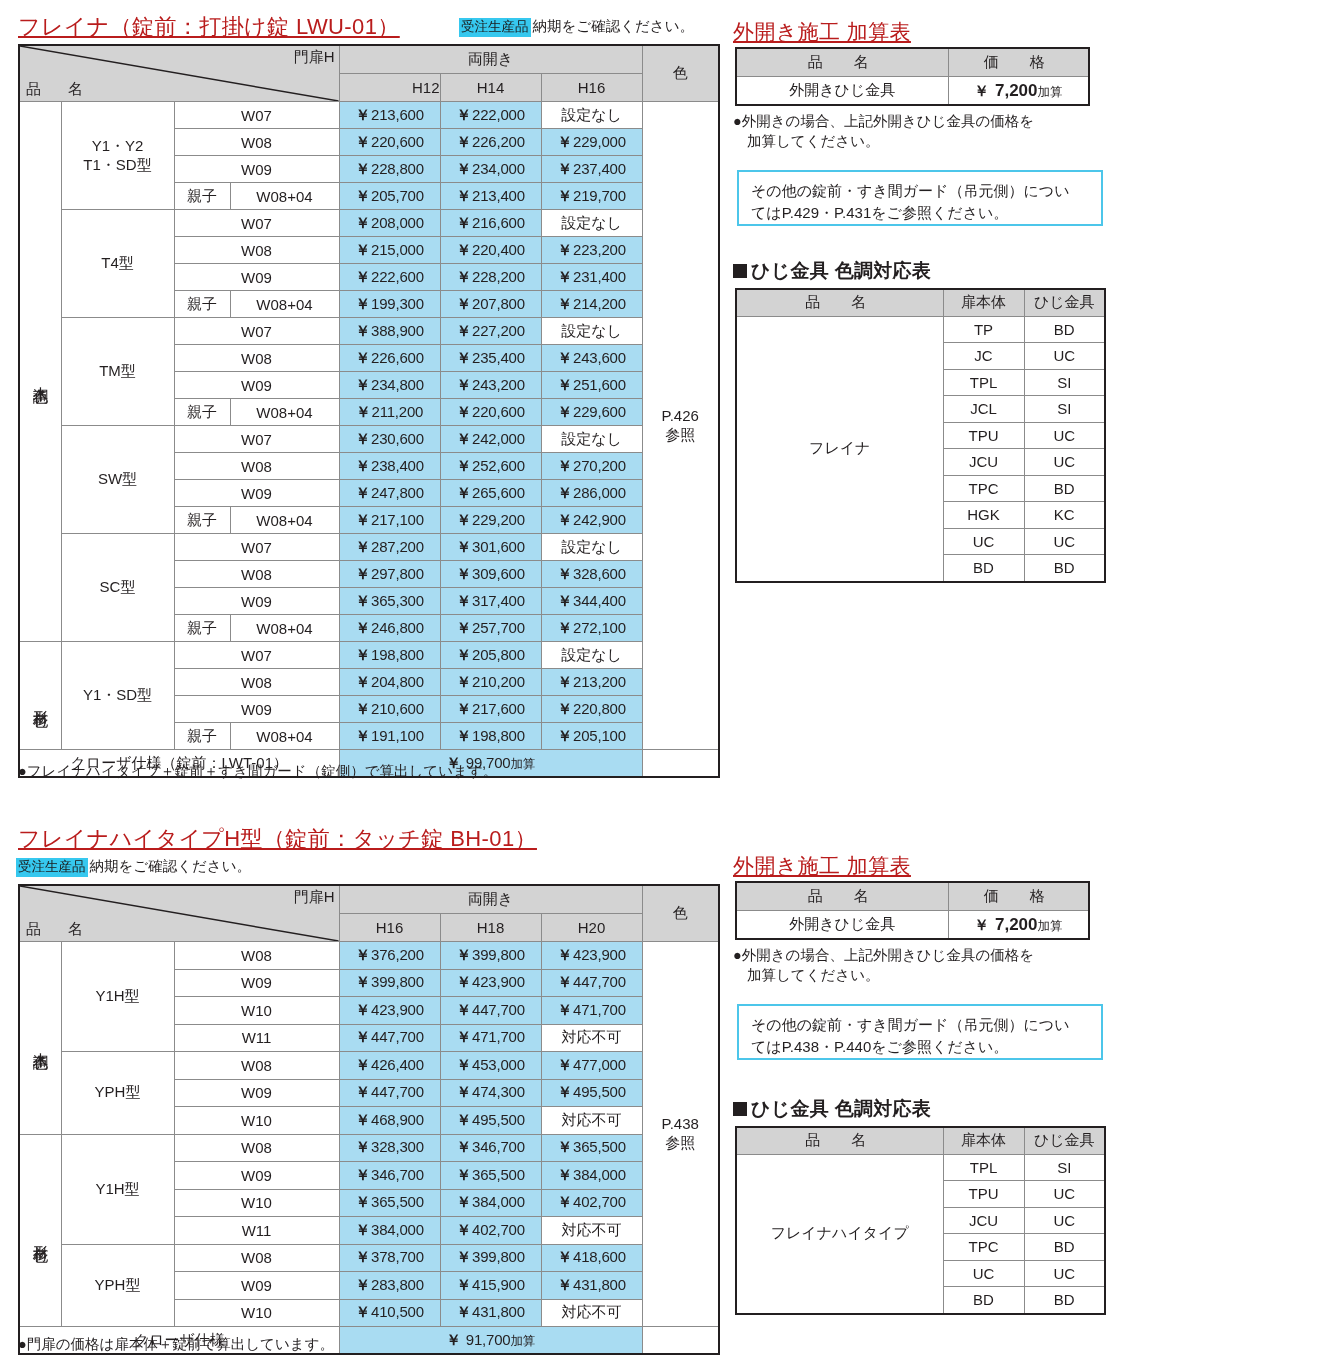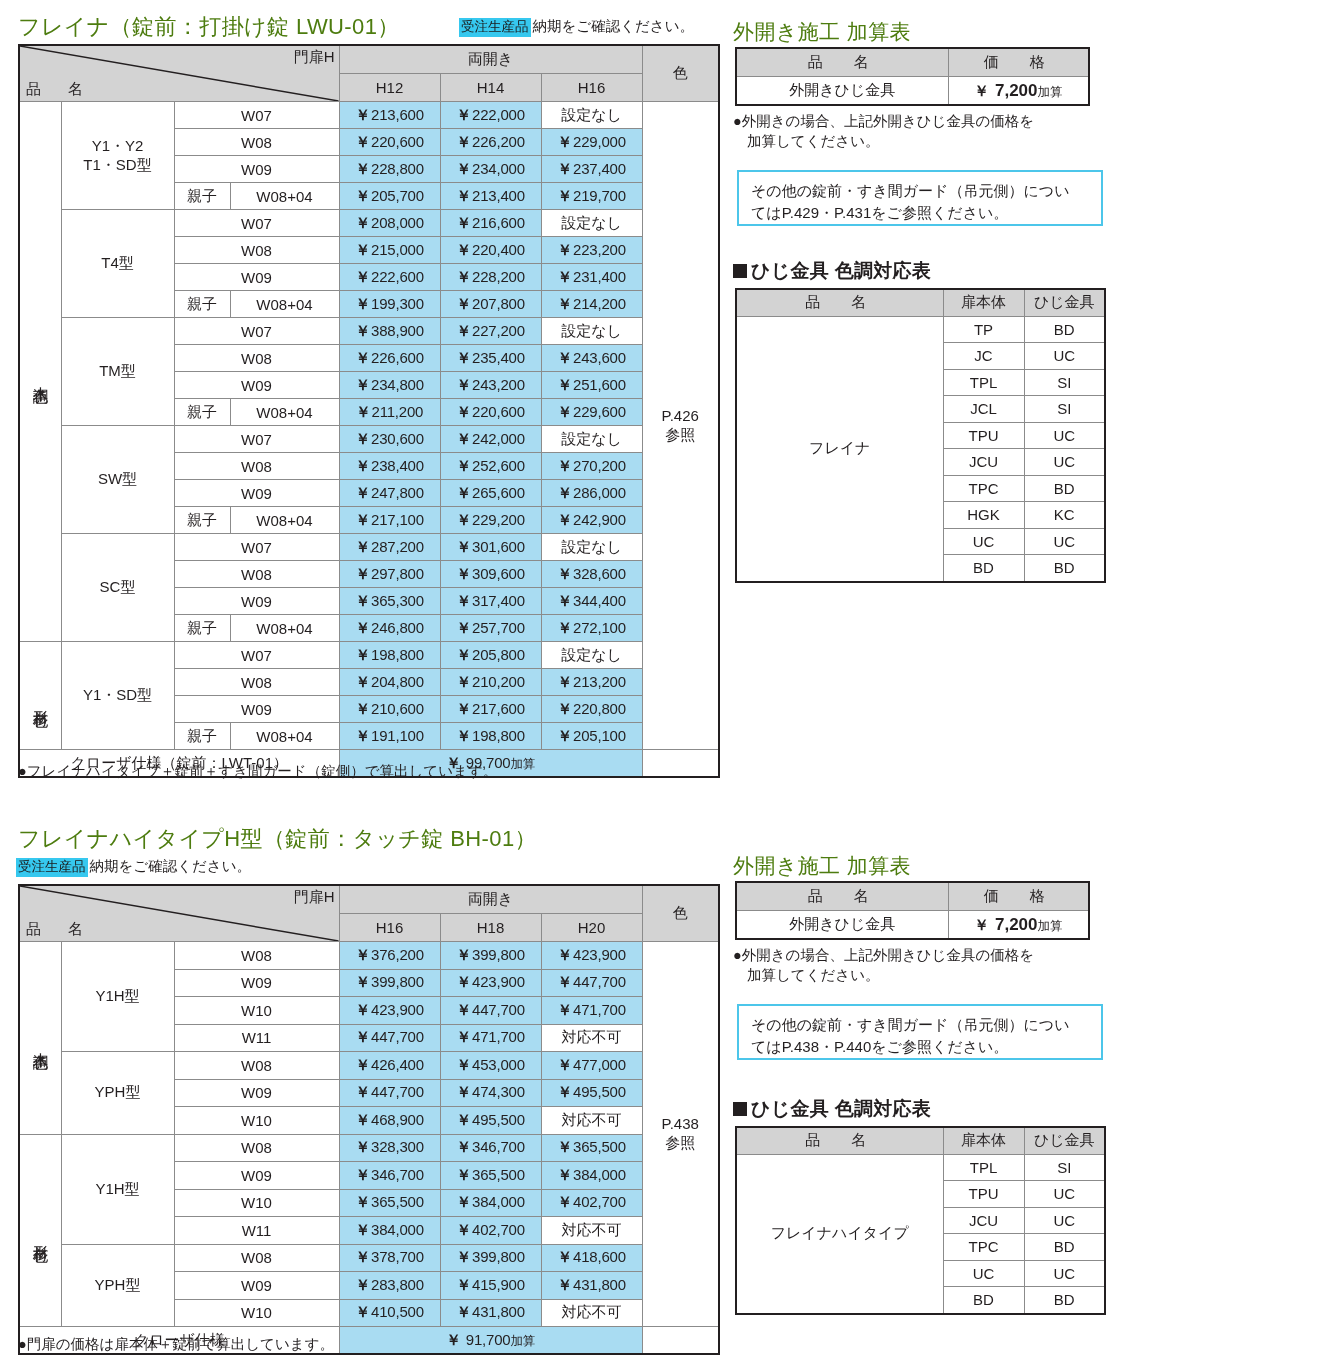--- a/index.html
+++ b/index.html
@@ -11,21 +11,21 @@
     color:#231f20;
     -webkit-font-smoothing:antialiased;
   }
   .page{position:relative;width:1338px;height:1370px;overflow:hidden;}
 
   
   .block{position:absolute;}
 
   .h1{
     font-size:22px;font-weight:400;letter-spacing:.4px;
-    color:#4d7c0f;white-space:nowrap;
+    color:#b91c1c;white-space:nowrap;text-decoration:underline;
   }
   .h2{
     font-size:19px;font-weight:700;letter-spacing:.3px;
     color:#231f20;white-space:nowrap;
   }
   .h2 .sq{display:inline-block;width:14px;height:14px;background:#231f20;margin-right:4px;vertical-align:-1px;}
 
   .badgeline{font-size:14px;white-space:nowrap;line-height:1;text-align:center;}
   .badge{
     display:inline-block;background:#36c8ef;color:#1b1b1b;
@@ -148,21 +148,21 @@
               <svg viewBox="0 0 320 54" preserveAspectRatio="none">
                 <line x1="0" y1="0" x2="320" y2="54" stroke="#231f20" stroke-width="1.4"></line>
               </svg>
               <span class="mh">門扉H</span>
               <span class="pn">品　名</span>
             </td>
             <td class="gray" colspan="3" style="height:27px;">両開き</td>
             <td class="gray" rowspan="2">色</td>
           </tr>
           <tr>
-            <td class="gray" style="height:27px;">H12</td>
+            <td class="gray" style="height:27px;text-align:right;">H12</td>
             <td class="gray" style="height:27px;">H14</td>
             <td class="gray" style="height:27px;">H16</td>
           </tr>
           <tr>
             <td rowspan="20"><span class="vert">木調色</span></td>
             <td rowspan="4" class="rowsub"><span>Y1・Y2</span><br><span>T1・SD型</span></td>
             <td class="rowsub" colspan="2">W07</td>
             <td class="blue price"><span class="yen">￥</span><span>213,600</span></td>
             <td class="blue price"><span class="yen">￥</span><span>222,000</span></td>
             <td class="na">設定なし</td>

